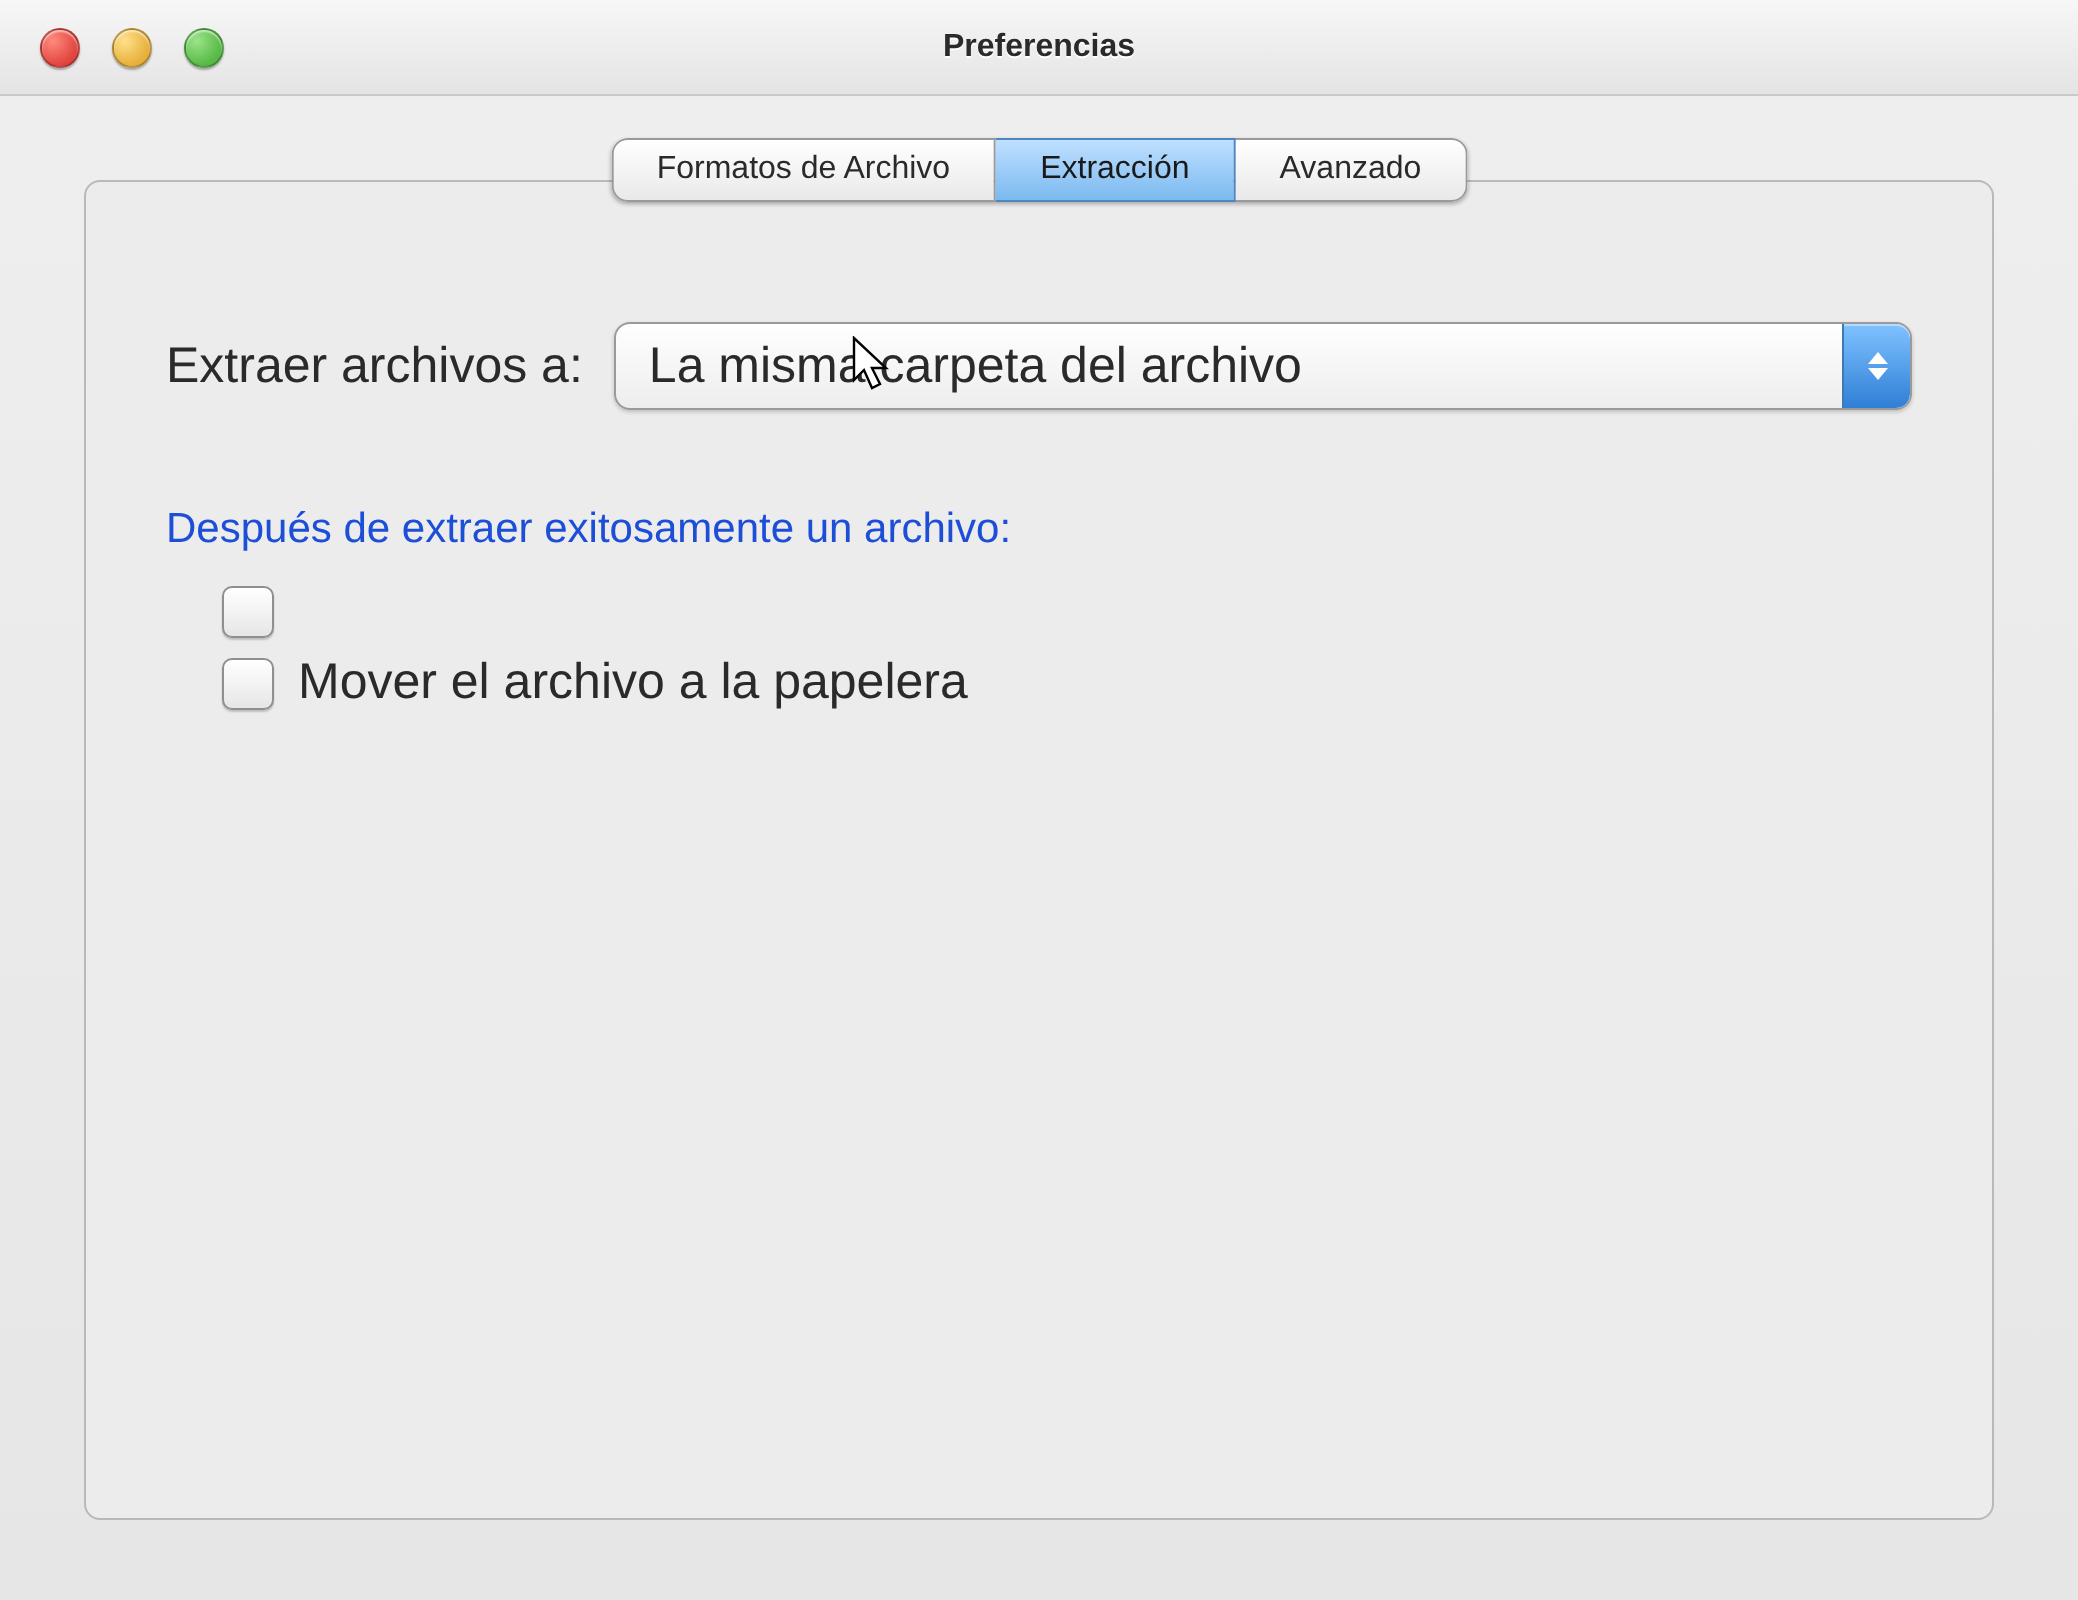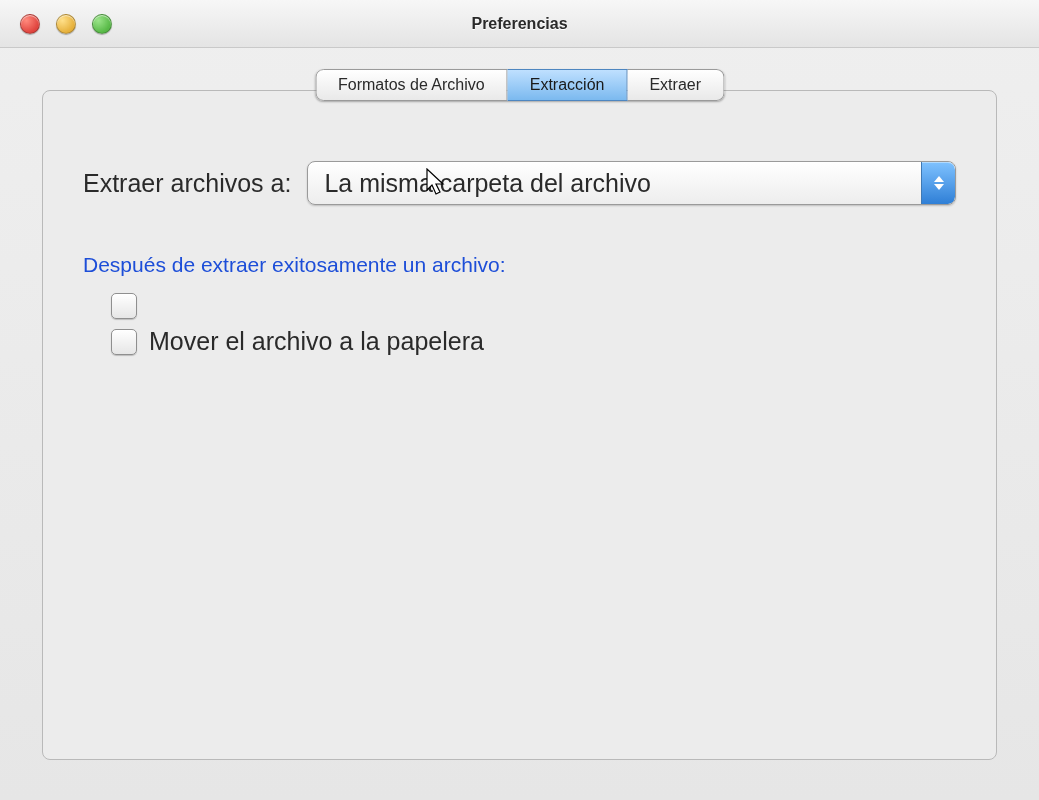--- a/index.html
+++ b/index.html
@@ -201,21 +201,21 @@
     </div>
     <div class="title">Preferencias</div>
   </div>
 
   <div class="content-area">
     <div class="tabbox">
 
       <div class="tabs">
         <div class="tab">Formatos de Archivo</div>
         <div class="tab active">Extracción</div>
-        <div class="tab">Extraer</div>
+        <div class="tab">Avanzado</div>
       </div>
 
       <div class="row">
         <div class="label">Extraer archivos a:</div>
         <div class="popup">
           <span>La misma carpeta del archivo</span>
           <div class="popup-arrows">
             <div class="arrow-up"></div>
             <div class="arrow-down"></div>
           </div>

